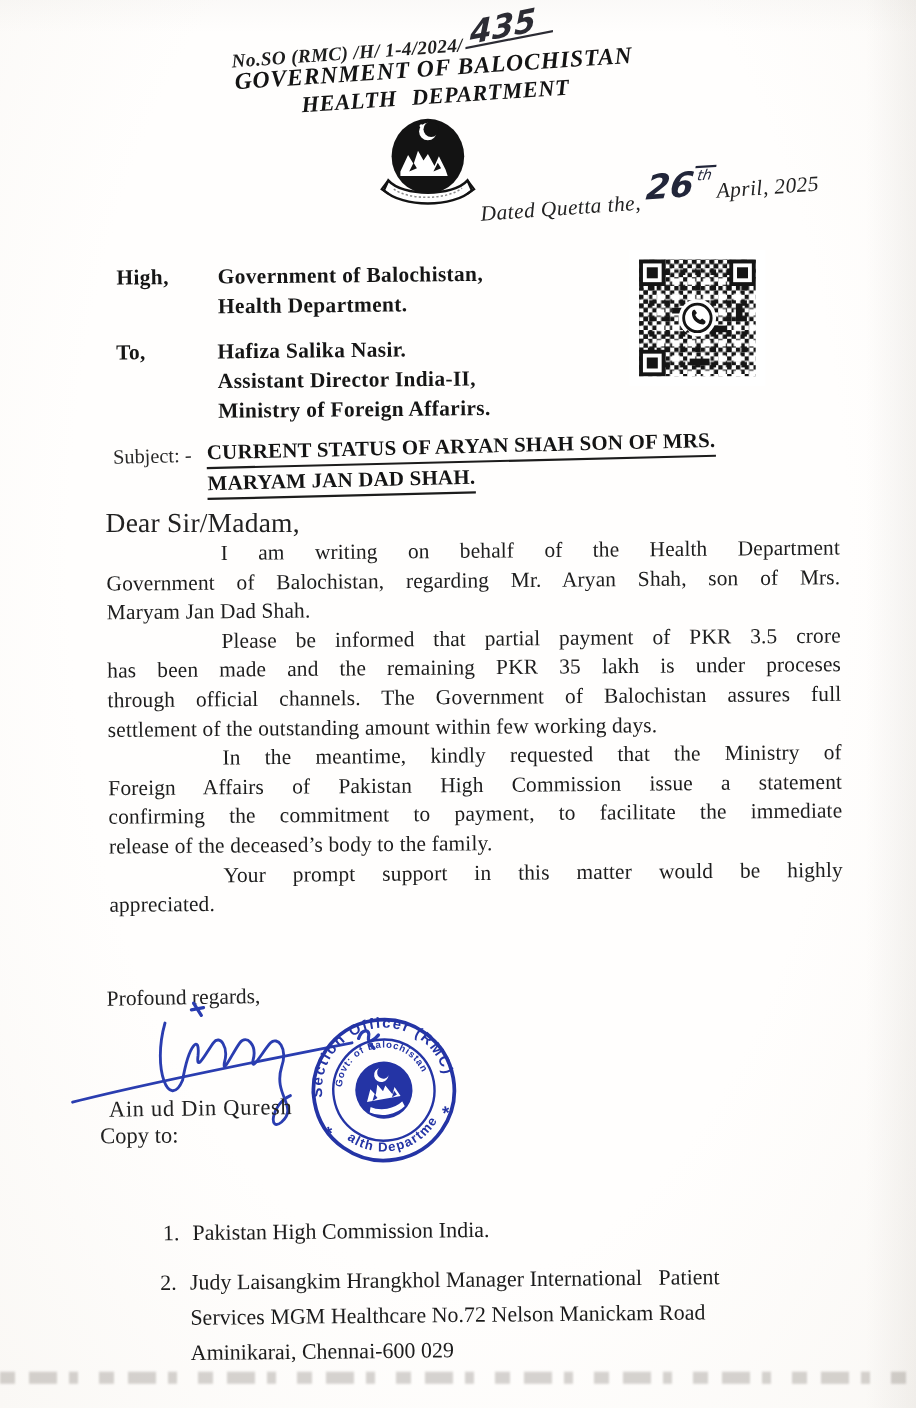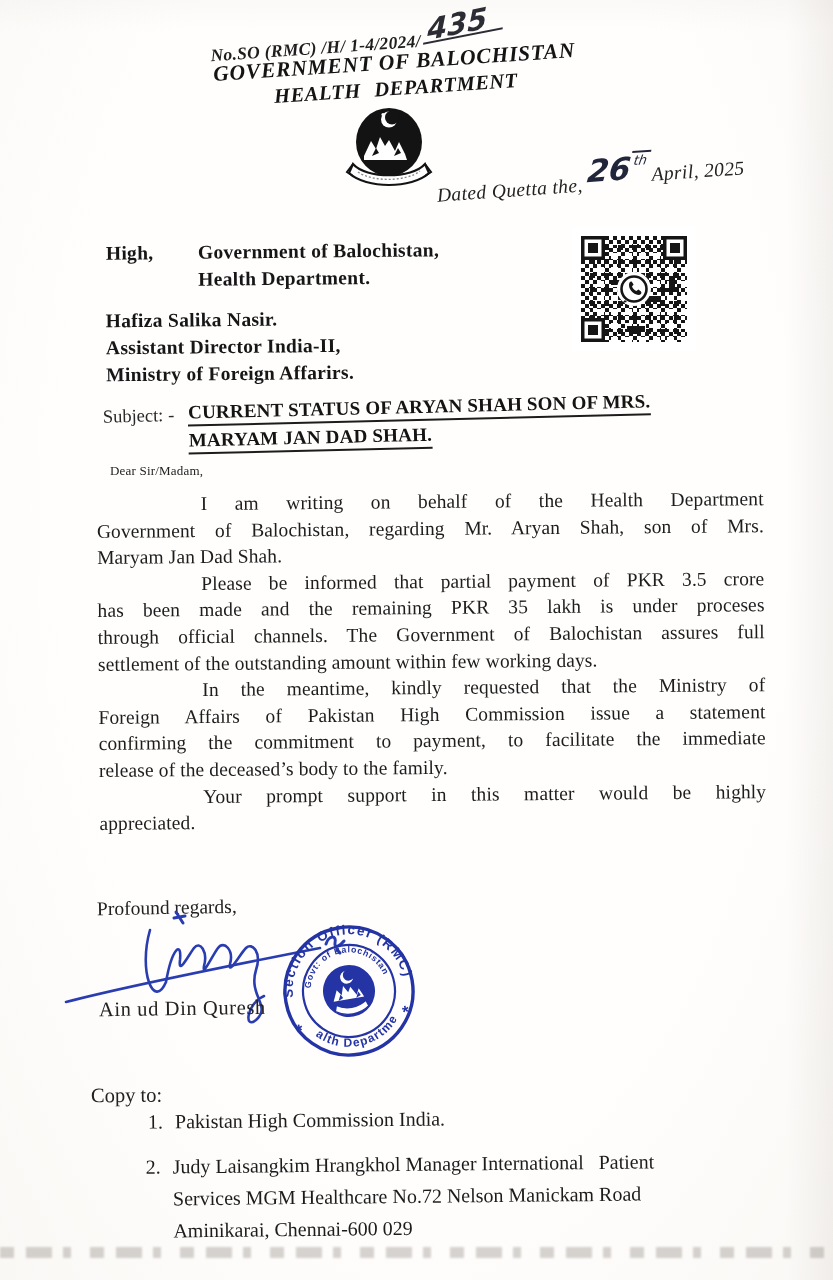--- a/index.html
+++ b/index.html
@@ -46,35 +46,35 @@
   .qr{left:572px;top:227px;}
 
   
   .subject{left:103px;top:397px;display:flex;gap:14px;transform:rotate(-1.4deg);}
   .subject .lbl{font-size:18.5px;white-space:nowrap;padding-top:3px;color:#2a2a2a;}
   .subject .lines{display:flex;flex-direction:column;gap:3px;}
   .subject .sline{font-weight:bold;font-size:19px;letter-spacing:.2px;white-space:nowrap;
     border-bottom:2.2px solid #1c1c1c;padding-bottom:1px;align-self:flex-start;color:#141414;}
 
   
-  .salutation{left:110px;top:463px;font-size:13px;letter-spacing:.2px;}
+  .salutation{left:96px;top:463px;font-size:25px;letter-spacing:.2px;}
   .body-block{left:98px;top:489px;width:667px;transform:rotate(-.5deg);
     font-size:19.5px;line-height:26.6px;color:#1d1d1d;letter-spacing:.1px;}
   .jl{text-align:justify;text-align-last:justify;white-space:normal;}
   .jl.first{padding-left:104px;}
   .jl.last{text-align-last:left;}
 
   
   .regards{left:97px;top:897px;font-size:19.5px;transform:rotate(-1deg);}
   .signature{left:58px;top:902px;}
   .signer{left:99px;top:997px;font-size:20.5px;letter-spacing:.6px;transform:rotate(-.8deg);}
   .stamp{left:280px;top:922px;transform:rotate(-10deg);}
 
   
-  .copy-label{left:91px;top:1084px;font-size:20.5px;transform:rotate(-.6deg);}
+  .copy-label{left:91px;top:1022px;font-size:20.5px;transform:rotate(-.6deg);}
   .copy-item{display:flex;gap:12px;font-size:20px;line-height:32px;color:#1c1c1c;transform:rotate(-.6deg);}
   .copy-item .num{flex:none;}
   .copy-1{left:148px;top:1104px;}
   .copy-2{left:146px;top:1148px;}
   .copy-item .cline{white-space:pre-wrap;}
 
   
   .bottom-strip{left:0;top:1247px;width:833px;height:11px;opacity:.22;filter:blur(1px);
     background:repeating-linear-gradient(90deg,
       #4a4038 0 14px, transparent 14px 26px, #4a4038 26px 52px, transparent 52px 63px,
@@ -116,20 +116,21 @@
 
   <div class="abs addr from-block">
     <div class="lbl">High,</div>
     <div>
       <div>Government of Balochistan,</div>
       <div>Health Department.</div>
     </div>
   </div>
 
   <div class="abs addr to-block">
+    <div class="lbl">To,</div>
     <div>
       <div>Hafiza Salika Nasir.</div>
       <div>Assistant Director India-II,</div>
       <div>Ministry of Foreign Affarirs.</div>
     </div>
   </div>
 
   <svg class="abs qr" width="124" height="124" viewBox="0 0 124 124">
     <defs>
       <pattern id="qp1" width="8" height="8" patternUnits="userSpaceOnUse">

